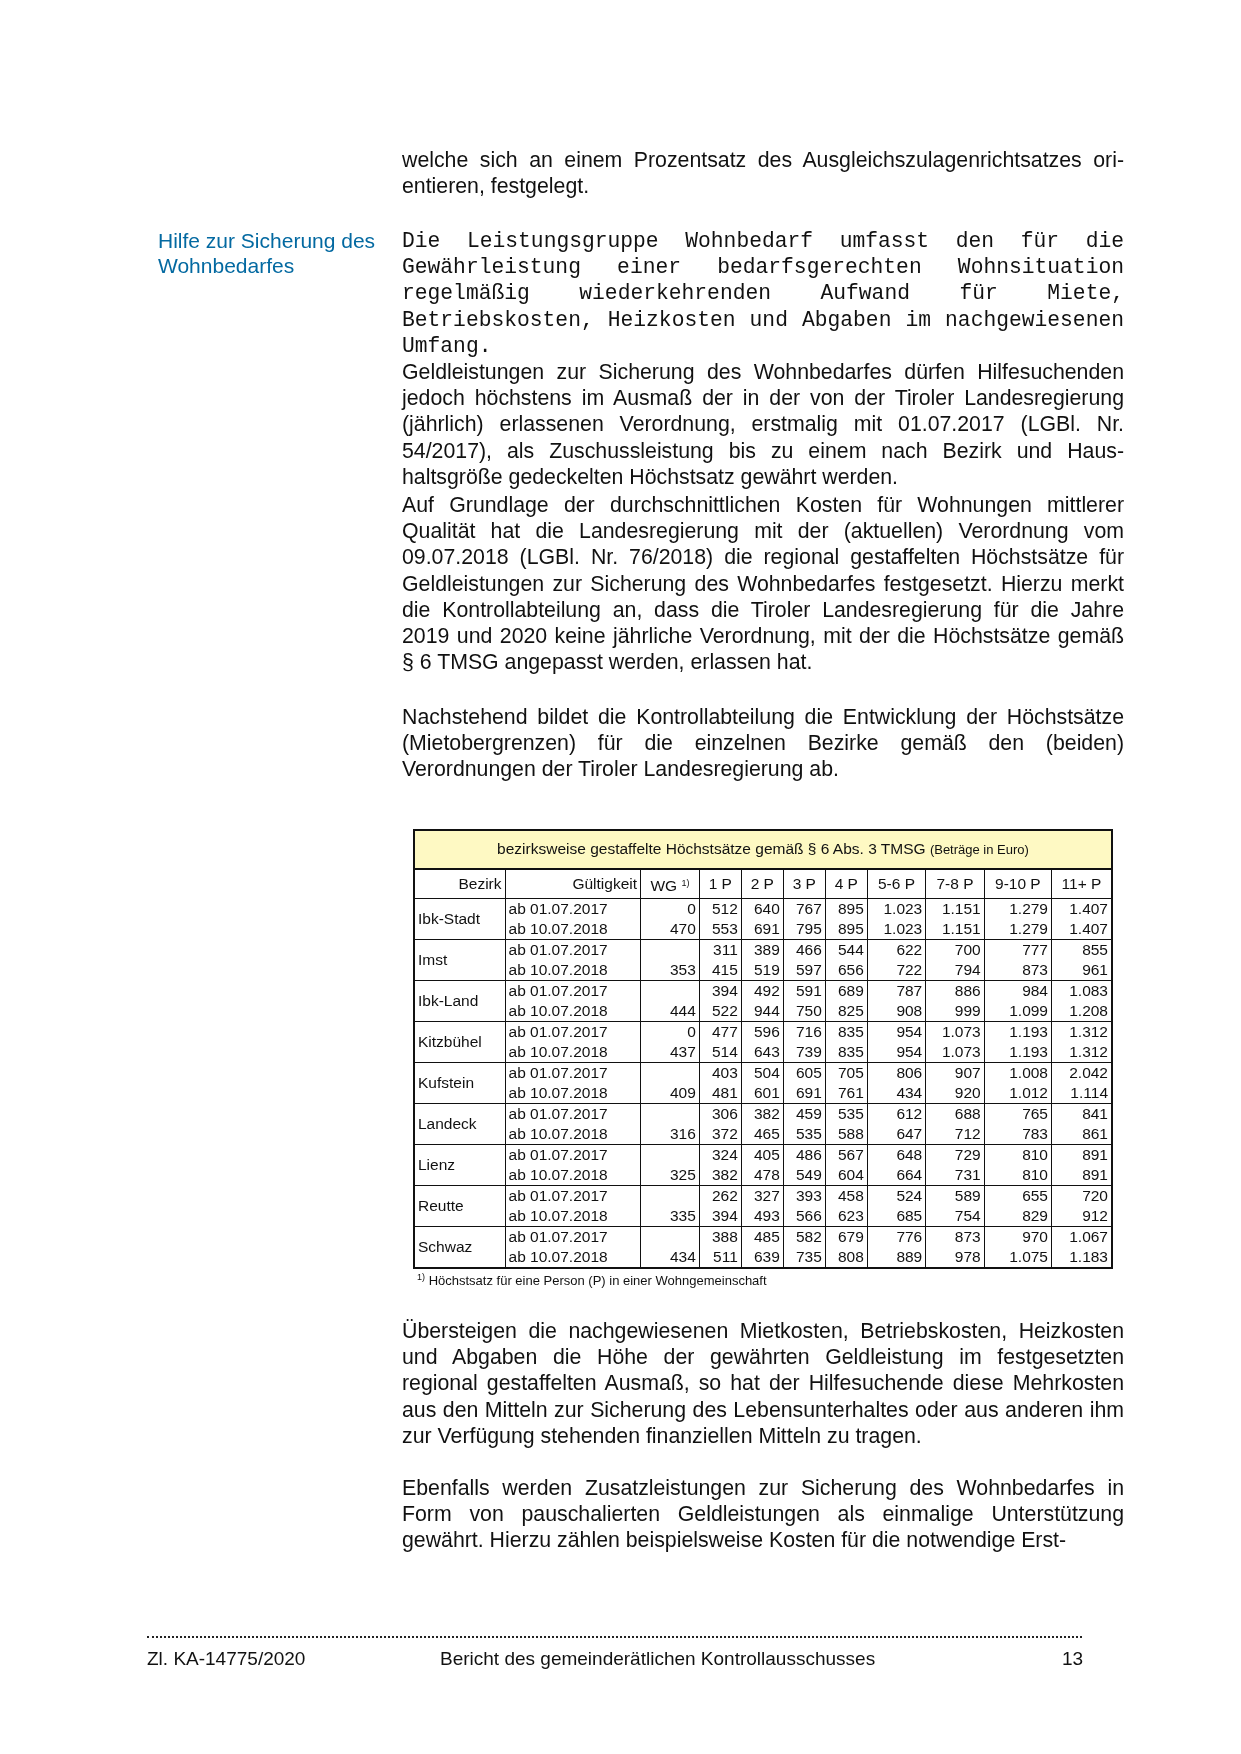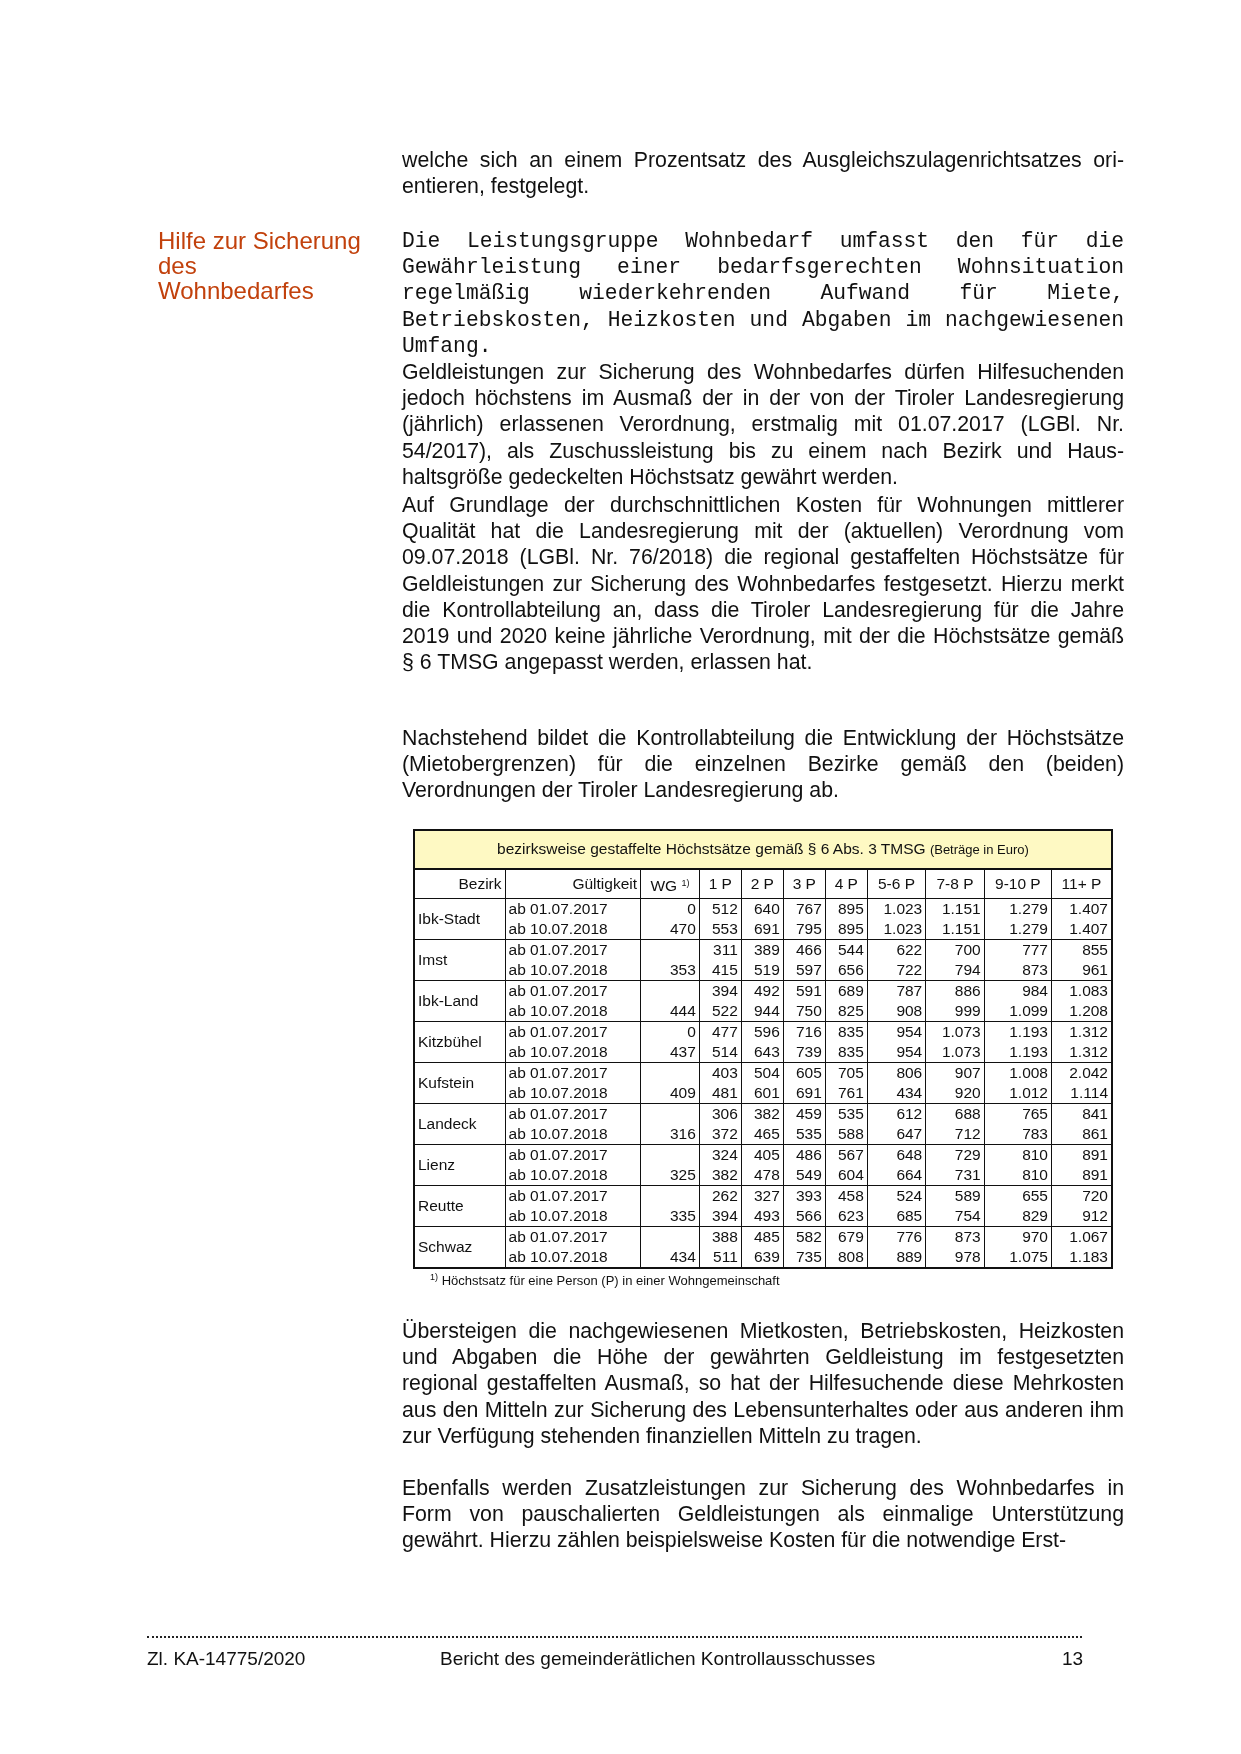--- a/index.html
+++ b/index.html
@@ -1,47 +1,47 @@
 <!DOCTYPE html>
 <html><head>
 <meta charset="utf-8">
 <style>
   html, body { margin: 0; padding: 0; background: #ffffff; }
   body { width: 1241px; height: 1754px; position: relative; overflow: hidden;
          font-family: "Liberation Sans", sans-serif; color: #111; }
   .page { position: absolute; inset: 0; }
   .margin-note { position: absolute; left: 158px; top: 228px; width: 230px;
-                 color: #c2410c; font-size: 24px; line-height: 25px; }
+                 color: #0369a1; font-size: 21px; line-height: 25px; }
   .body-col { position: absolute; left: 402px; width: 722px; }
   p.para { margin: 0; font-size: 21.3px; line-height: 26.2px; text-align: justify;
            hyphens: manual; }
   .p0 { top: 147px; }
   .p1 { top: 228px; font-family: Liberation Mono, monospace; }
   .p2 { top: 359px; }
   .p3 { top: 492px; }
-  .p4 { top: 725px; }
+  .p4 { top: 704px; }
   .p5 { top: 1318px; }
   .p6 { top: 1475px; }
 
   .table-wrap { position: absolute; left: 413px; top: 829px; width: 700px; }
   table.rates { border-collapse: collapse; width: 700px; font-size: 15.5px; }
   table.rates td, table.rates th { border: 1px solid #111; padding: 0 3px;
       height: 20px; line-height: 20px; font-weight: normal; white-space: nowrap; }
   table.rates .caption-cell { background: #fef9c3; text-align: center; height: 37px;
       font-size: 15.5px; border: 2px solid #111; }
   table.rates .caption-cell .small { font-size: 13px; }
   table.rates thead tr.hdr th { height: 28px; text-align: right; }
   table.rates thead tr.hdr th.num { text-align: center; }
   table.rates td.num { text-align: right; }
   table.rates td.district { vertical-align: middle; text-align: left; }
   table.rates tbody tr.first td { border-bottom: none; }
   table.rates tbody tr.second td { border-top: none; }
   table.rates { border: 2px solid #111; }
   sup.fn { font-size: 9px; vertical-align: 5px; }
-  .footnote { font-size: 13px; margin-top: 3px; margin-left: 17px; }
+  .footnote { font-size: 13px; margin-top: 3px; margin-left: 4px; }
 
   .footer-rule { position: absolute; left: 147px; top: 1636px; width: 935px;
        border-top: 2px dotted #222; height: 0; }
   .footer { position: absolute; top: 1648px; font-size: 19px; }
   .f-left { left: 147px; }
   .f-center { left: 440px; }
   .f-right { left: 1062px; }
 </style>
 </head>
 <body>

